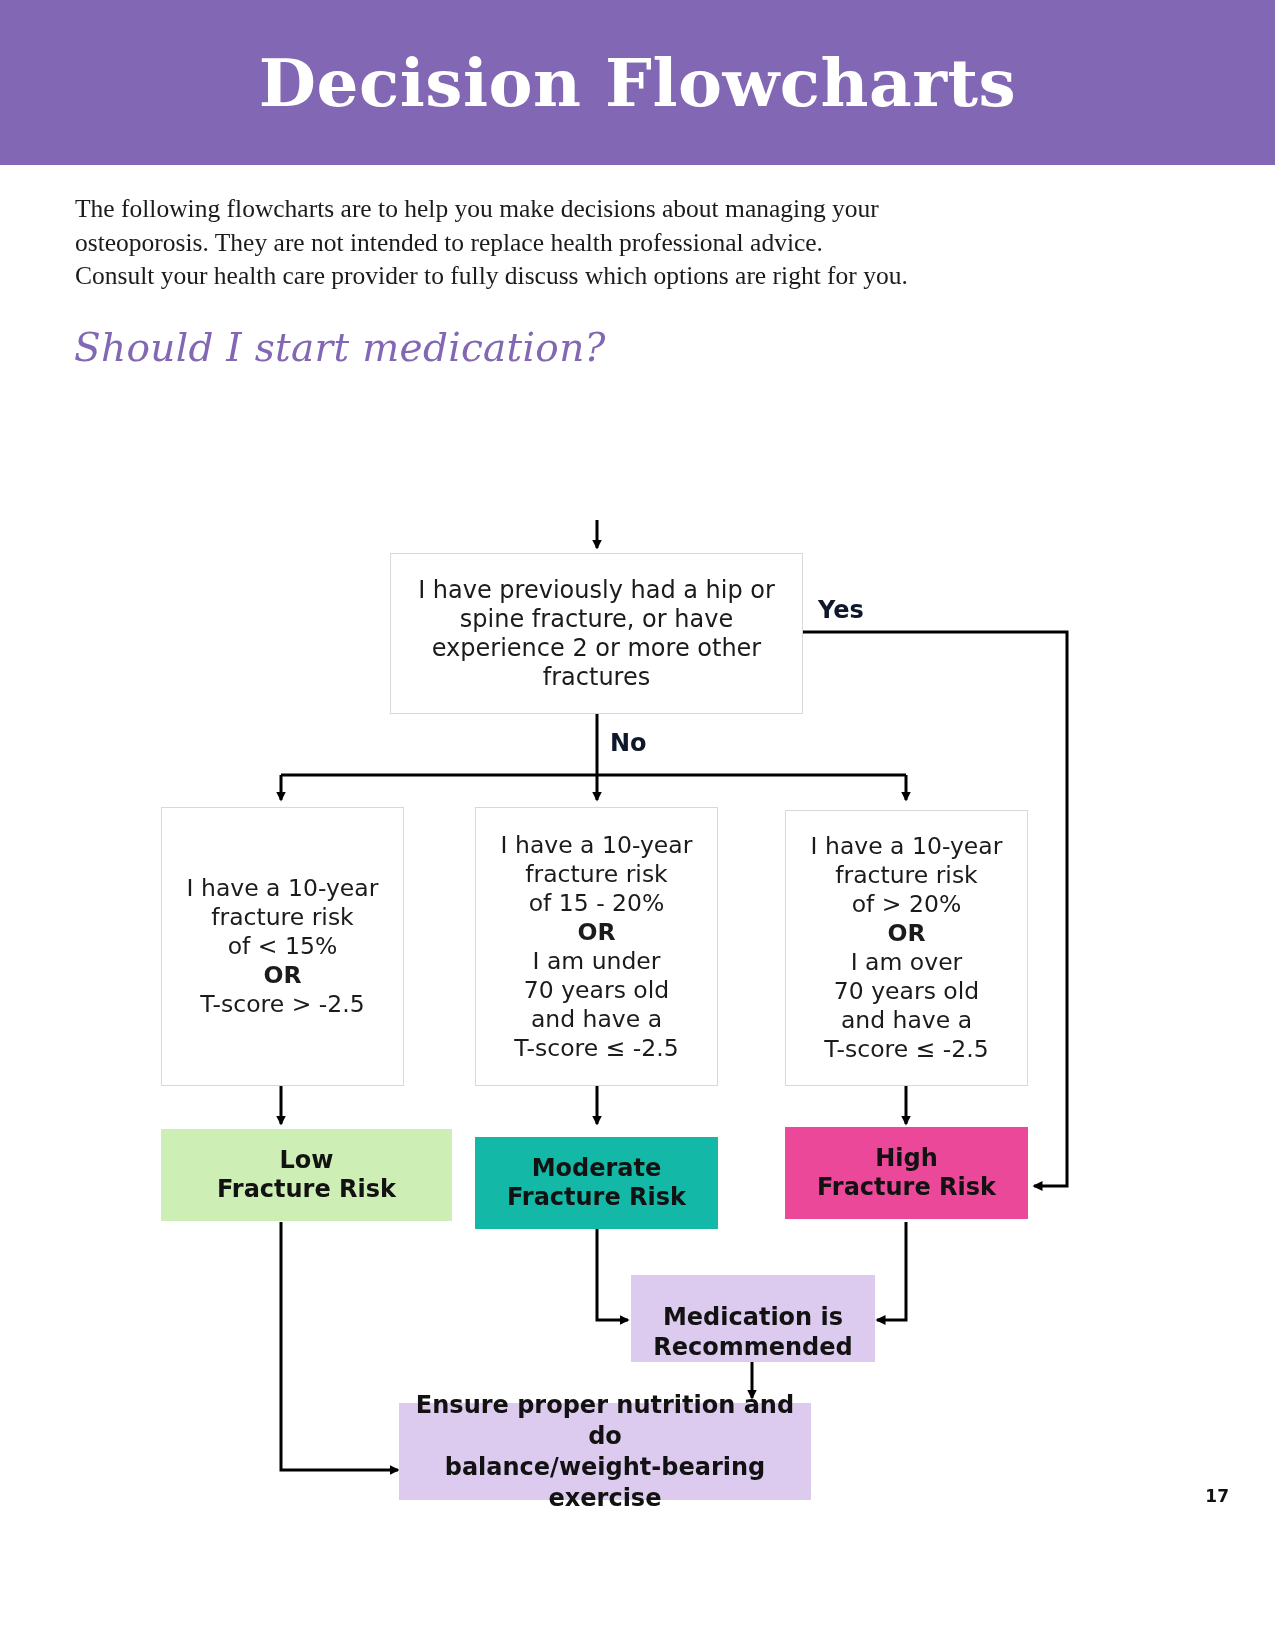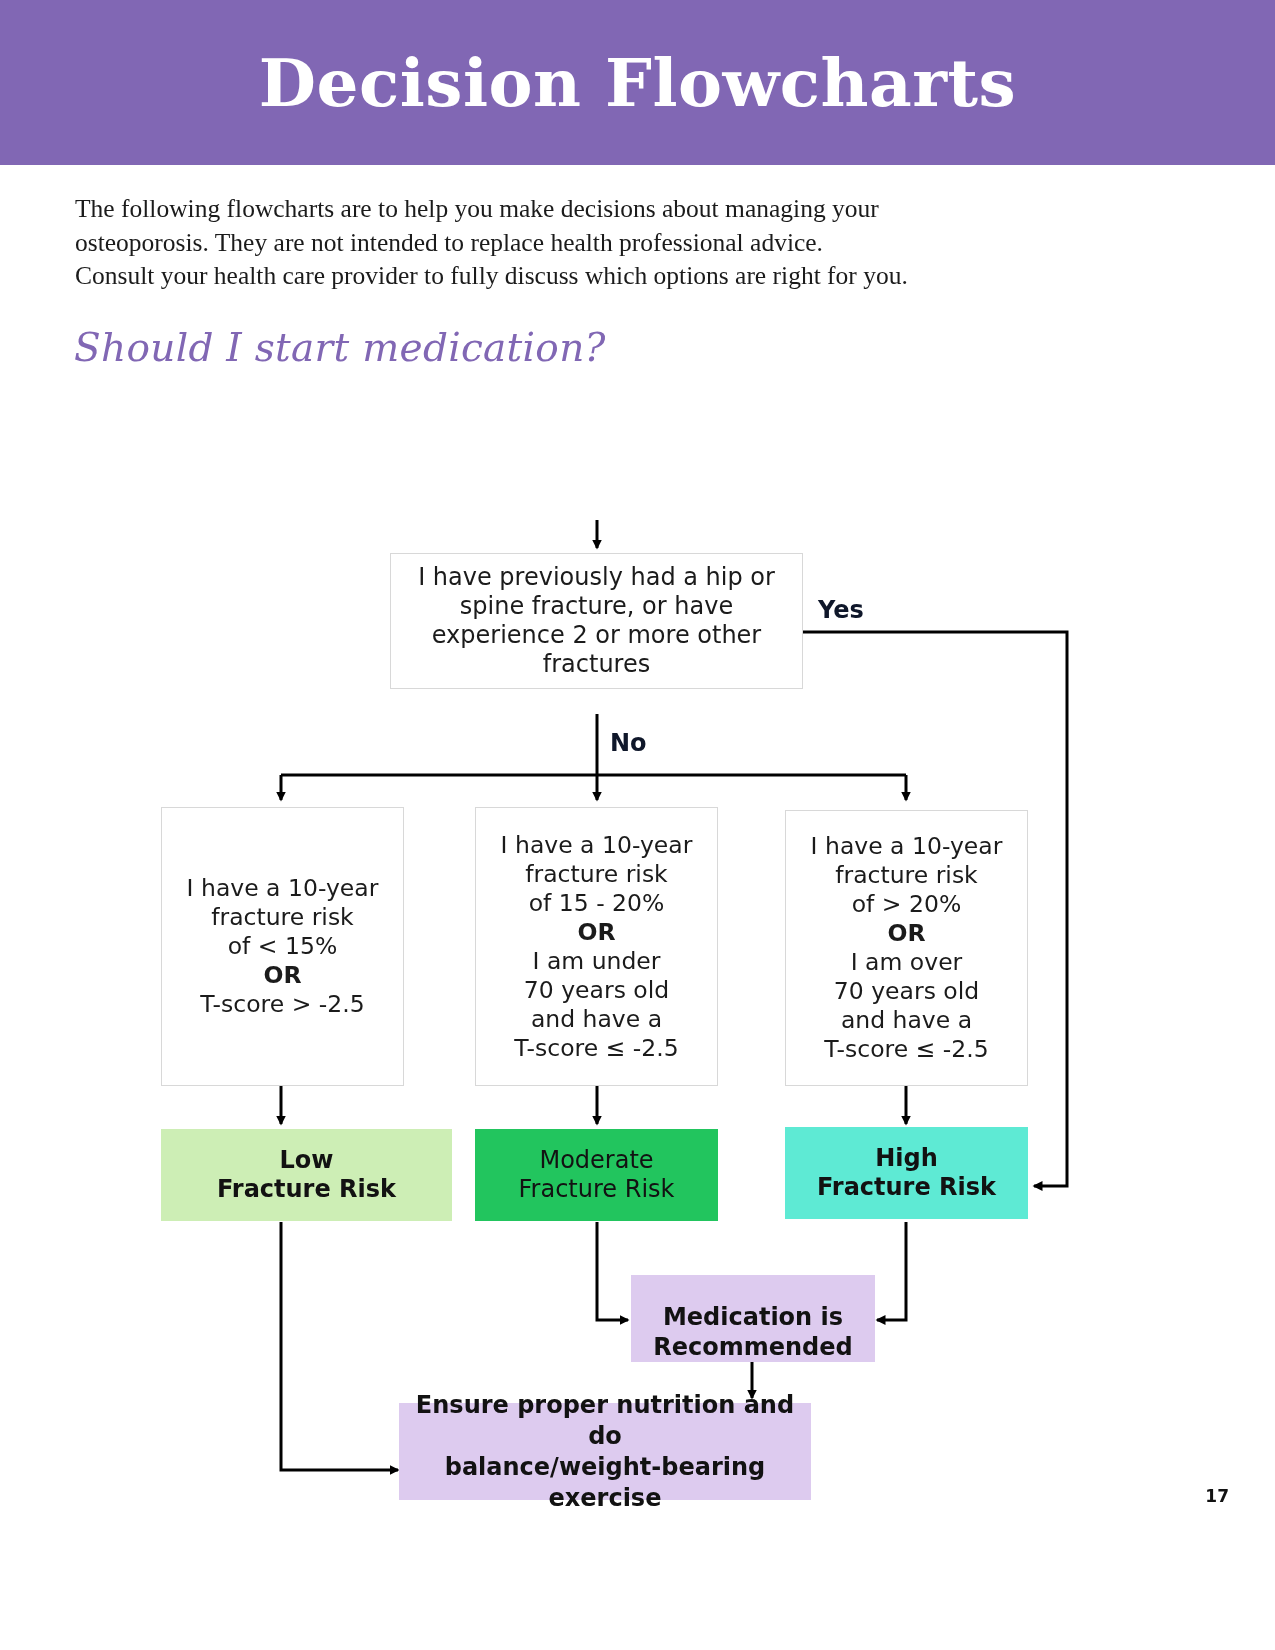--- a/index.html
+++ b/index.html
@@ -61,22 +61,22 @@
     color:#121212;
     font-weight:700;
   }
   .node-white{
     background:#ffffff;
     border:1.5px solid #d8d8d8;
     color:#1b1b1b;
     font-weight:400;
   }
   .node-green{background:#cdeeb5;color:#121212;font-weight:700;}
-  .node-yellow{background:#22c55e;color:#121212;font-weight:400;}
-  .node-orange{background:#5eead4;color:#121212;font-weight:700;}
+  .node-yellow{background:#14b8a6;color:#121212;font-weight:700;margin-top:8px;}
+  .node-orange{background:#ec4899;color:#121212;font-weight:700;}
 
   .edge-label{
     position:absolute;
     font-size:24px;font-weight:700;color:#0f172a;
     font-family:"DejaVu Sans", sans-serif;
   }
 
   .pagenum{
     position:absolute;right:46px;top:1486px;
     font-size:17px;font-weight:700;color:#121212;
@@ -129,21 +129,21 @@
 
         <path d="M906,1222 L906,1320 L877,1320" marker-end="url(#ah)"></path>
 
         <path d="M752,1362 L752,1398" marker-end="url(#ah)"></path>
 
         <path d="M281,1222 L281,1470 L398,1470" marker-end="url(#ah)"></path>
       </g>
     </svg>
 
 
-    <div class="node node-white" style="left:390px;top:553px;width:413px;height:136px;font-size:24px;line-height:29px;">
+    <div class="node node-white" style="left:390px;top:553px;width:413px;height:161px;font-size:24px;line-height:29px;">
       <div class="txt">
         <div>I have previously had a hip or</div>
         <div>spine fracture, or have</div>
         <div>experience 2 or more other</div>
         <div>fractures</div>
       </div>
     </div>
 
     <div class="edge-label" style="left:818px;top:596px;">Yes</div>
     <div class="edge-label" style="left:610px;top:729px;">No</div>

